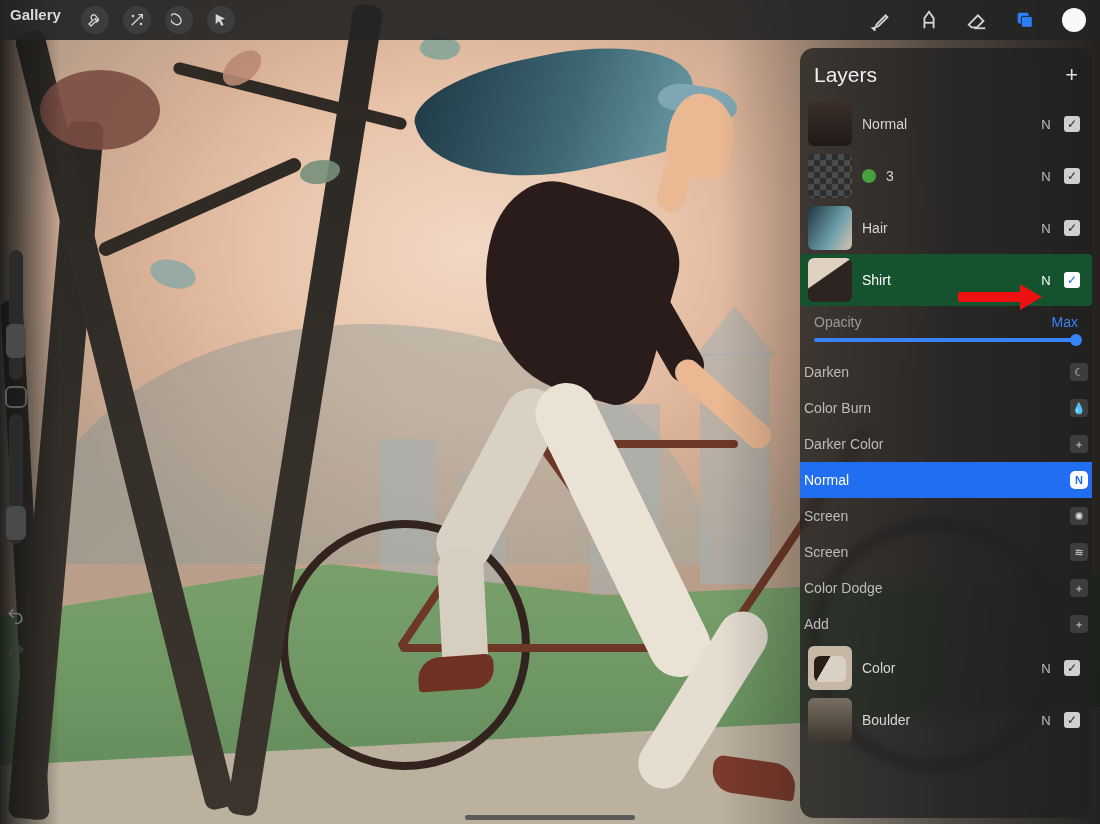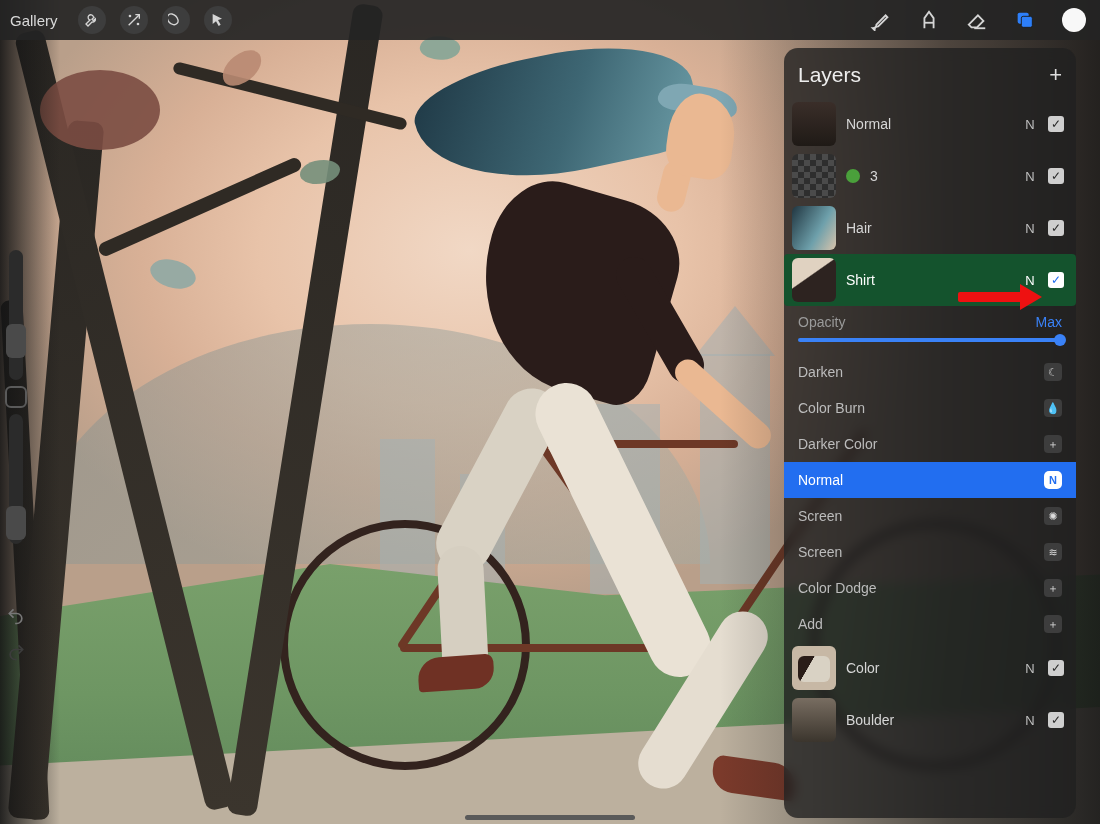--- a/index.html
+++ b/index.html
@@ -76,38 +76,38 @@
   .l3{left:150px;top:260px;width:46px;height:28px;background:#8fa9a4;transform:rotate(25deg);}
   .l4{left:40px;top:70px;width:120px;height:80px;background:#7b4d43;border-radius:50%;}
   .l5{left:420px;top:36px;width:40px;height:24px;background:#85a596;transform:rotate(10deg);}
   .darkL{position:absolute;left:0;top:0;width:60px;height:824px;background:linear-gradient(90deg,rgba(20,20,20,.9),rgba(20,20,20,0));}
   .darkR{position:absolute;right:0;top:0;width:380px;height:824px;background:linear-gradient(270deg,rgba(20,20,20,.9),rgba(20,20,20,.65) 40%,rgba(20,20,20,0));}
 
   
   .topbar{position:absolute;left:0;right:0;top:0;height:40px;
     background:rgba(36,36,36,.92);display:flex;align-items:center;
     justify-content:space-between;padding:0 14px 0 10px;font-size:15px;}
-  .tb-left{display:flex;align-items:center;gap:14px;}
+  .tb-left{display:flex;align-items:flex-start;gap:14px;font-weight:bold;}
   .tb-btn{width:28px;height:28px;border-radius:14px;background:#3d3d3d;display:flex;align-items:center;justify-content:center;color:#d5d5d5;}
   .tb-right{display:flex;align-items:center;gap:26px;}
   .ricon{color:#d5d5d5;}
   .ricon.active{color:#2d7ff9;}
   .colorswatch{width:24px;height:24px;border-radius:12px;background:#f8f8f8;}
   .gallery{color:#d9d9d9;padding:0 6px 0 0;}
 
   
   .leftbar{position:absolute;left:2px;top:250px;width:28px;display:flex;flex-direction:column;align-items:center;gap:6px;}
   .slider-track{width:14px;height:130px;background:#2b2b2b;border-radius:8px;position:relative;}
   .slider-thumb{position:absolute;left:-3px;width:20px;height:34px;background:#4a4a4a;border-radius:6px;}
   .sq{width:22px;height:22px;border:2px solid #5a5a5a;border-radius:6px;}
   .undo,.redo{color:#777;font-size:18px;margin-top:10px;}
   .redo{color:#3c3c3c;}
 
   
-  .panel{position:absolute;right:24px;top:48px;width:292px;height:770px;
+  .panel{position:absolute;right:8px;top:48px;width:292px;height:770px;
     background:rgba(32,32,32,.78);backdrop-filter:blur(6px);border-radius:14px;
     padding-top:8px;overflow:hidden;font-size:14px;color:#d6d6d6;}
   .panel-head{display:flex;align-items:center;justify-content:space-between;padding:6px 14px 10px 14px;}
   .panel-head h1{font-size:21px;font-weight:500;color:#eee;}
   .plus{color:#ddd;font-size:22px;font-weight:300;}
 
   .layer{display:flex;align-items:center;height:52px;padding:0 12px 0 8px;gap:10px;}
   .layer.selected{background:#14532d;color:#fff;border-radius:4px;}
   .thumb{width:44px;height:44px;border-radius:6px;background:#3a352f;flex:none;}
   .thumb.checker{background:
@@ -117,21 +117,21 @@
   .blend{width:16px;text-align:center;color:#bfbfbf;font-size:13px;}
   .layer.selected .blend{color:#fff;}
   .chk{width:16px;height:16px;border-radius:3px;background:#cfcfcf;display:flex;align-items:center;justify-content:center;color:#2a2a2a;font-size:12px;flex:none;}
   .layer.selected .chk{background:#fff;color:#226ef0;}
 
   .opacity-row{display:flex;align-items:center;justify-content:space-between;padding:8px 14px 2px 14px;color:#9a9a9a;}
   .opacity-row .max{color:#3a82f7;}
   .op-slider{height:4px;margin:6px 14px 12px 14px;background:#3a82f7;border-radius:2px;position:relative;}
   .op-knob{position:absolute;right:-4px;top:-4px;width:12px;height:12px;border-radius:6px;background:#3a82f7;}
 
-  .mode{display:flex;align-items:center;justify-content:space-between;height:36px;padding:0 14px;color:#bcbcbc;}
+  .mode{display:flex;align-items:center;justify-content:space-between;height:36px;padding:0 4px;color:#bcbcbc;}
   .mode.selected{background:#226ef0;color:#fff;}
   .mode .icn{width:18px;height:18px;border-radius:4px;background:#3d3d3d;display:flex;align-items:center;justify-content:center;font-size:11px;color:#ddd;}
   .mode.selected .icn{background:#fff;color:#226ef0;border-radius:5px;font-weight:700;}
 
   
   .th-trees{background:linear-gradient(#3a2e29,#1f1a16);}
   .th-hair{background:linear-gradient(120deg,#203540,#6ea0ab 60%,#d9c4ac);}
   .th-shirt{background:linear-gradient(145deg,#e0d2c1 40%,#2d2320 42%);}
   .th-biker{background:#c7b8a5;position:relative;}
   .th-biker::after{content:"";position:absolute;left:6px;top:10px;width:32px;height:26px;border-radius:6px;background:linear-gradient(120deg,#2a1d18 35%,#d9d2c4 36%);}

